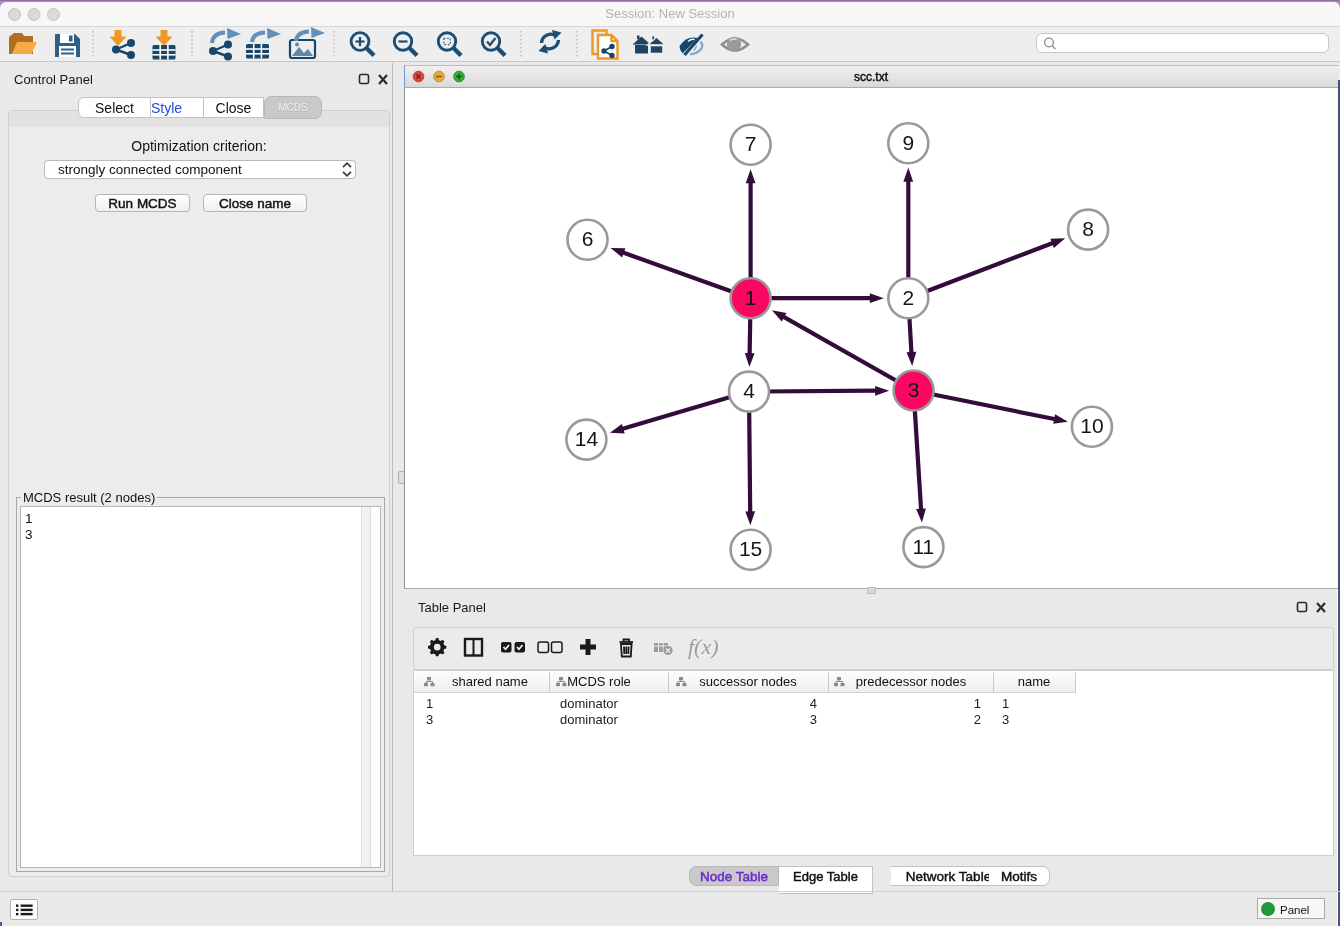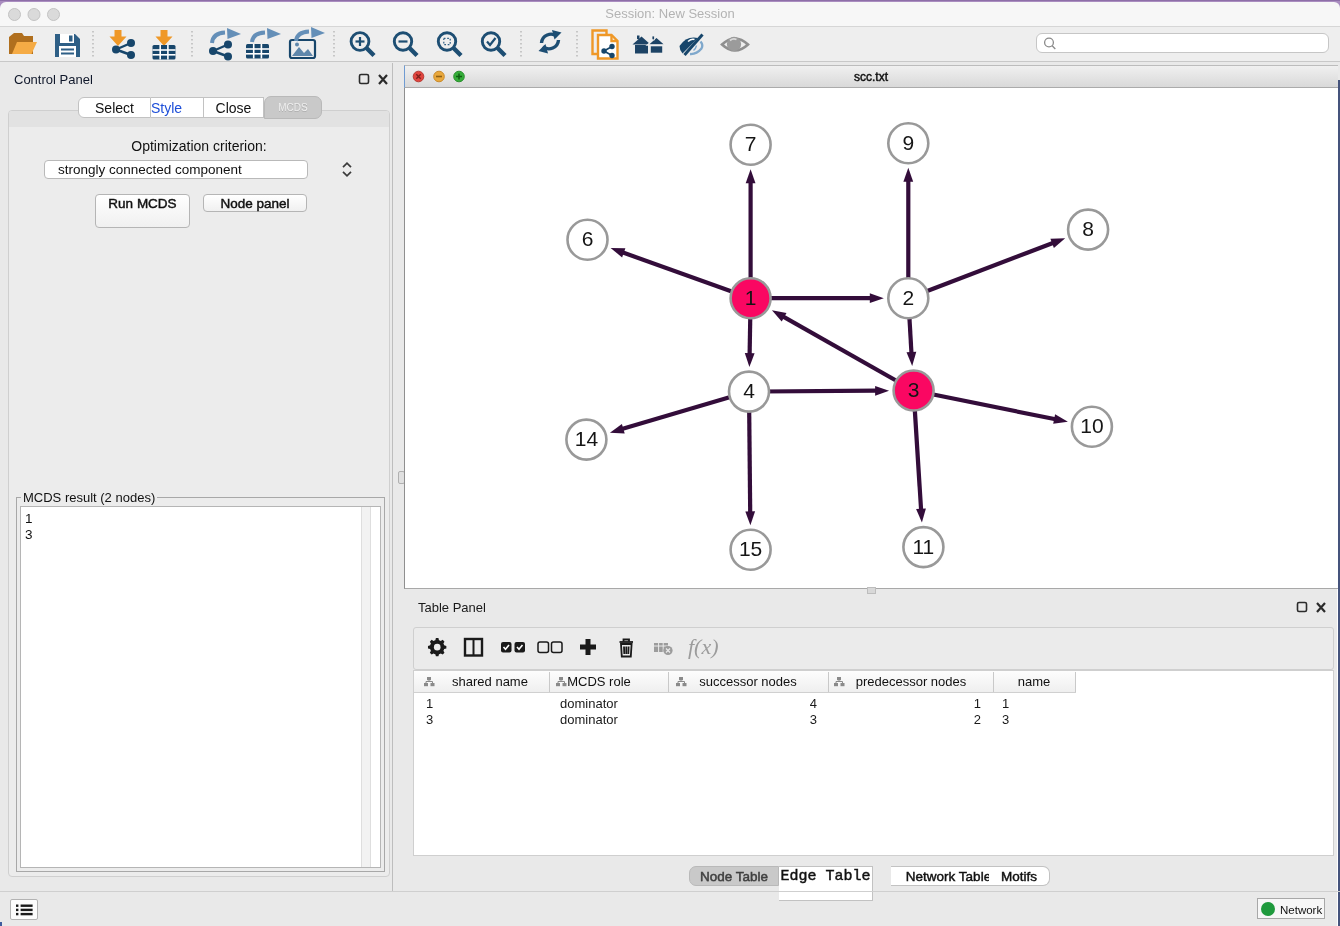--- a/index.html
+++ b/index.html
@@ -176,27 +176,27 @@
 
 <div class="abs" style="left:8px;top:110px;width:382px;height:767px;background:#ececec;border:1px solid #cfcfcf;border-radius:4px;"></div>
 <div class="abs" style="left:9px;top:111px;width:380px;height:16px;background:#e2e2e2;border-radius:3px 3px 0 0;"></div>
 
 <div class="abs" style="left:78px;top:97px;width:73px;height:21px;background:#ffffff;border:1px solid #c2c2c2;border-radius:6px 0 0 6px;font-size:14px;color:#111;text-align:center;line-height:20px;">Select</div>
 <div class="abs" style="left:151px;top:97px;width:53px;height:21px;background:#ffffff;border:1px solid #c2c2c2;border-left:none;font-size:14px;color:#1d4ed8;text-align:left;line-height:20px;">Style</div>
 <div class="abs" style="left:204px;top:97px;width:60px;height:21px;background:#ffffff;border:1px solid #c2c2c2;border-left:none;font-size:14px;color:#111;text-align:center;line-height:20px;">Close</div>
 <div class="abs" style="left:264px;top:96px;width:58px;height:23px;background:#c9c9c9;border:1px solid #b9b9b9;border-radius:7px 7px 7px 0;font-size:10px;color:#efefef;text-align:center;line-height:21px;text-shadow:0 1px 0 #b0b0b0;">MCDS</div>
 
 <div class="abs" style="left:8px;top:138px;width:382px;text-align:center;font-size:14px;color:#111;">Optimization criterion:</div>
-<div class="abs" style="left:44px;top:160px;width:264px;height:19px;background:#ffffff;border:1px solid #b9b9b9;border-radius:4px;font-size:13.5px;color:#111;line-height:17px;padding-left:13px;">strongly connected component</div>
+<div class="abs" style="left:44px;top:160px;width:312px;height:19px;background:#ffffff;border:1px solid #b9b9b9;border-radius:4px;font-size:13.5px;color:#111;line-height:17px;padding-left:13px;">strongly connected component</div>
 <svg class="abs" style="left:340px;top:162px;" width="14" height="15">
 <path d="M3 5.2 L7 1.2 L11 5.2" fill="none" stroke="#3b3b3b" stroke-width="1.7"></path>
 <path d="M3 9.8 L7 13.8 L11 9.8" fill="none" stroke="#3b3b3b" stroke-width="1.7"></path>
 </svg>
-<div class="abs" style="left:95px;top:194px;width:95px;height:34px;background:linear-gradient(#ffffff,#f0f0f0);border:1px solid #b5b5b5;border-radius:4px;font-size:13.5px;color:#111;text-align:center;line-height:17px;"><span class="semi">Run MCDS</span></div>
-<div class="abs" style="left:203px;top:194px;width:104px;height:18px;background:linear-gradient(#ffffff,#f0f0f0);border:1px solid #b5b5b5;border-radius:4px;font-size:13.5px;color:#111;text-align:center;line-height:17px;"><span class="semi">Node panel</span></div>
+<div class="abs" style="left:95px;top:194px;width:95px;height:18px;background:linear-gradient(#ffffff,#f0f0f0);border:1px solid #b5b5b5;border-radius:4px;font-size:13.5px;color:#111;text-align:center;line-height:17px;"><span class="semi">Run MCDS</span></div>
+<div class="abs" style="left:203px;top:194px;width:104px;height:18px;background:linear-gradient(#ffffff,#f0f0f0);border:1px solid #b5b5b5;border-radius:4px;font-size:13.5px;color:#111;text-align:center;line-height:17px;"><span class="semi">Close name</span></div>
 
 <div class="abs" style="left:16px;top:497px;width:369px;height:375px;border:1px solid #a8a8a8;"></div>
 <div class="abs" style="left:21px;top:490px;background:#ececec;padding:0 2px;font-size:13px;color:#111;text-align:center;">MCDS result (2 nodes)</div>
 <div class="abs" style="left:20px;top:506px;width:361px;height:362px;background:#ffffff;border:1px solid #b5b5b5;"></div>
 <div class="abs" style="left:361px;top:507px;width:10px;height:360px;background:#f2f2f2;border-left:1px solid #dedede;border-right:1px solid #dedede;"></div>
 <div class="abs" style="left:25px;top:511px;font-size:13.5px;color:#111;line-height:16px;">1<br>3</div>
 
 <div class="abs" style="left:392px;top:63px;width:1px;height:828px;background:#bdbdbd;"></div>
 <div class="abs" style="left:398px;top:471px;width:7px;height:13px;background:#e0e0e0;border:1px solid #b0b0b0;border-radius:2px;"></div>
 
@@ -380,32 +380,32 @@
 </div>
 <div style="position:relative;height:16px;">
 <span style="position:absolute;left:12px;">3</span>
       <span style="position:absolute;left:146px;">dominator</span>
       <span style="position:absolute;left:330px;width:73px;text-align:right;">3</span>
       <span style="position:absolute;left:455px;width:112px;text-align:right;">2</span>
       <span style="position:absolute;left:588px;">3</span>
 </div>
 </div>
 
-<div class="abs" style="left:689px;top:866px;width:90px;height:20px;background:#c9c9c9;border:1px solid #b9b9b9;border-radius:7px 0 0 7px;font-size:13.5px;color:#404040;text-align:center;line-height:19px;text-shadow:0 1px 0 #b0b0b0;"><span class="semi">Node Table</span></div>
-<div class="abs" style="left:779px;top:866px;width:94px;height:35px;background:#ffffff;border:1px solid #c2c2c2;border-left:none;font-size:15px;color:#111;text-align:center;line-height:19px;font-family:Liberation Mono, monospace;"><span class="semi">Edge Table</span></div>
+<div class="abs" style="left:689px;top:866px;width:90px;height:20px;background:#c9c9c9;border:1px solid #b9b9b9;border-radius:7px 0 0 7px;font-size:13.5px;color:#6d28d9;text-align:center;line-height:19px;text-shadow:0 1px 0 #b0b0b0;"><span class="semi">Node Table</span></div>
+<div class="abs" style="left:779px;top:866px;width:94px;height:28px;background:#ffffff;border:1px solid #c2c2c2;border-left:none;font-size:13px;color:#111;text-align:center;line-height:19px;"><span class="semi">Edge Table</span></div>
 <div class="abs" style="left:891px;top:866px;width:116px;height:20px;background:#ffffff;border:1px solid #c2c2c2;border-left:none;font-size:13.5px;color:#111;text-align:center;line-height:19px;"><span class="semi">Network Table</span></div>
 <div class="abs" style="left:989px;top:866px;width:61px;height:20px;background:#ffffff;border:1px solid #c2c2c2;border-left:none;border-radius:0 7px 7px 0;font-size:13.5px;color:#111;text-align:center;line-height:19px;"><span class="semi">Motifs</span></div>
 
 <div class="abs" style="left:0;top:891px;width:1340px;height:1px;background:#cfcfcf;"></div>
 <div class="abs" style="left:10px;top:899px;width:28px;height:21px;background:#fcfcfc;border:1px solid #b3b3b3;border-radius:2px;"></div>
 <svg class="abs" style="left:16px;top:904px;" width="17" height="12">
 <g fill="#1a1a1a">
 <rect x="0" y="0.5" width="2.4" height="2.4"></rect>
       <rect x="0" y="4.7" width="2.4" height="2.4"></rect>
       <rect x="0" y="8.9" width="2.4" height="2.4"></rect>
 <rect x="4.6" y="0.5" width="12" height="2.4"></rect>
       <rect x="4.6" y="4.7" width="12" height="2.4"></rect>
       <rect x="4.6" y="8.9" width="12" height="2.4"></rect>
 </g>
 </svg>
 <div class="abs" style="left:1257px;top:898px;width:68px;height:21px;background:#f7f7f7;border:1px solid #a8a8a8;"></div>
 <div class="abs" style="left:1261px;top:901.5px;width:14px;height:14px;background:#1f9a3d;border-radius:50%;"></div>
-<div class="abs" style="left:1280px;top:903.5px;font-size:11.5px;color:#111;">Network</div>
+<div class="abs" style="left:1280px;top:903.5px;font-size:11.5px;color:#111;">Panel</div>
 
 </body></html>

